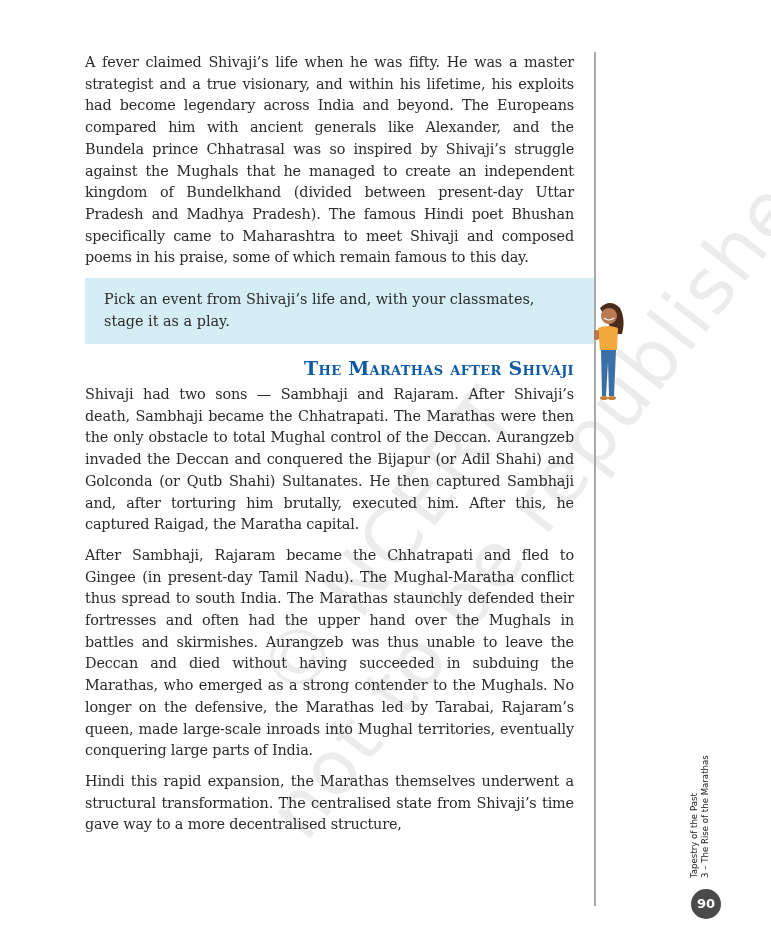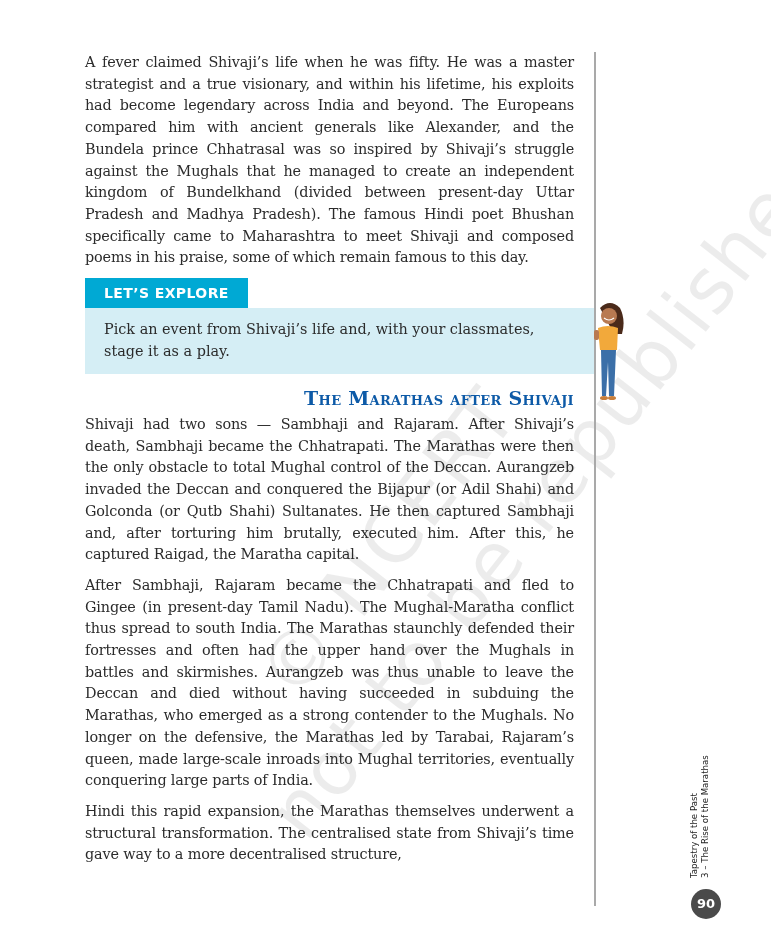--- a/index.html
+++ b/index.html
@@ -59,21 +59,20 @@
 
 <div class="page">
 
   <div class="watermark wm1">© NCERT</div>
   <div class="watermark wm2">not to be republished</div>
 
   <div class="column">
     <p class="body">A fever claimed Shivaji’s life when he was fifty. He was a master strategist and a true visionary, and within his lifetime, his exploits had become legendary across India and beyond. The Europeans compared him with ancient generals like Alexander, and the Bundela prince Chhatrasal was so inspired by Shivaji’s struggle against the Mughals that he managed to create an independent kingdom of Bundelkhand (divided between present-day Uttar Pradesh and Madhya Pradesh). The famous Hindi poet Bhushan specifically came to Maharashtra to meet Shivaji and composed poems in his praise, some of which remain famous to this day.</p>
 
     <div class="explore">
-      <div class="explore-tab">LET’S EXPLORE</div>
       <div class="explore-panel">
         <span>Pick an event from Shivaji’s life and, with your classmates, stage it as a play.</span>
       </div>
     </div>
 
     <h2 class="section">The Marathas after Shivaji</h2>
     <p class="body">Shivaji had two sons — Sambhaji and Rajaram. After Shivaji’s death, Sambhaji became the Chhatrapati. The Marathas were then the only obstacle to total Mughal control of the Deccan. Aurangzeb invaded the Deccan and conquered the Bijapur (or Adil Shahi) and Golconda (or Qutb Shahi) Sultanates. He then captured Sambhaji and, after torturing him brutally, executed him. After this, he captured Raigad, the Maratha capital.</p>
     <p class="body">After Sambhaji, Rajaram became the Chhatrapati and fled to Gingee (in present-day Tamil Nadu). The Mughal-Maratha conflict thus spread to south India. The Marathas staunchly defended their fortresses and often had the upper hand over the Mughals in battles and skirmishes. Aurangzeb was thus unable to leave the Deccan and died without having succeeded in subduing the Marathas, who emerged as a strong contender to the Mughals. No longer on the defensive, the Marathas led by Tarabai, Rajaram’s queen, made large-scale inroads into Mughal territories, eventually conquering large parts of India.</p>
     <p class="body">Hindi this rapid expansion, the Marathas themselves under­went a structural transformation. The centralised state from Shivaji’s time gave way to a more decentralised structure,</p>
   </div>

